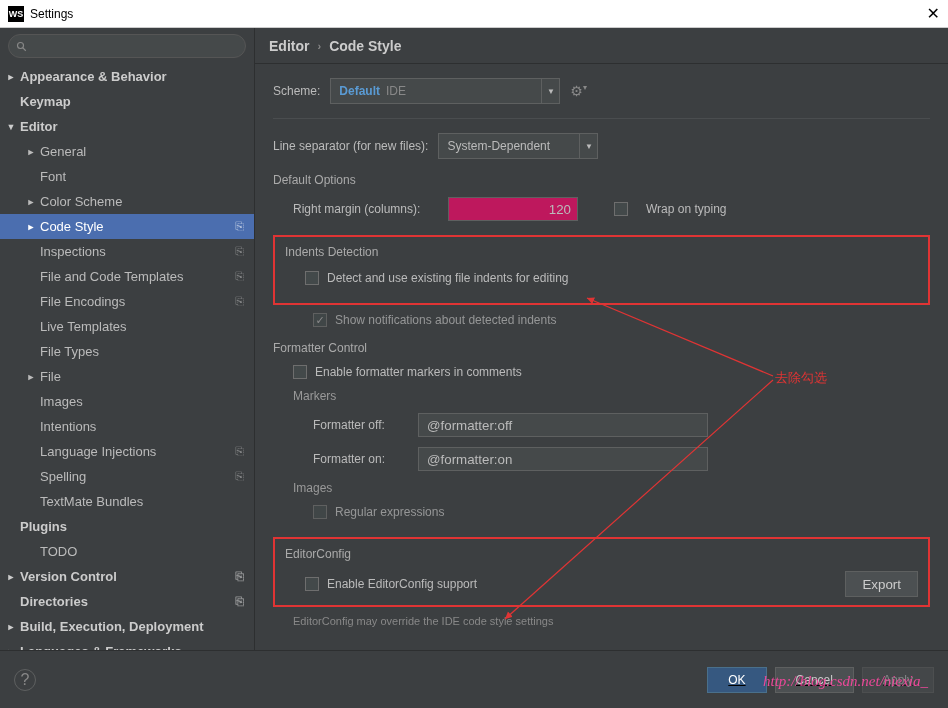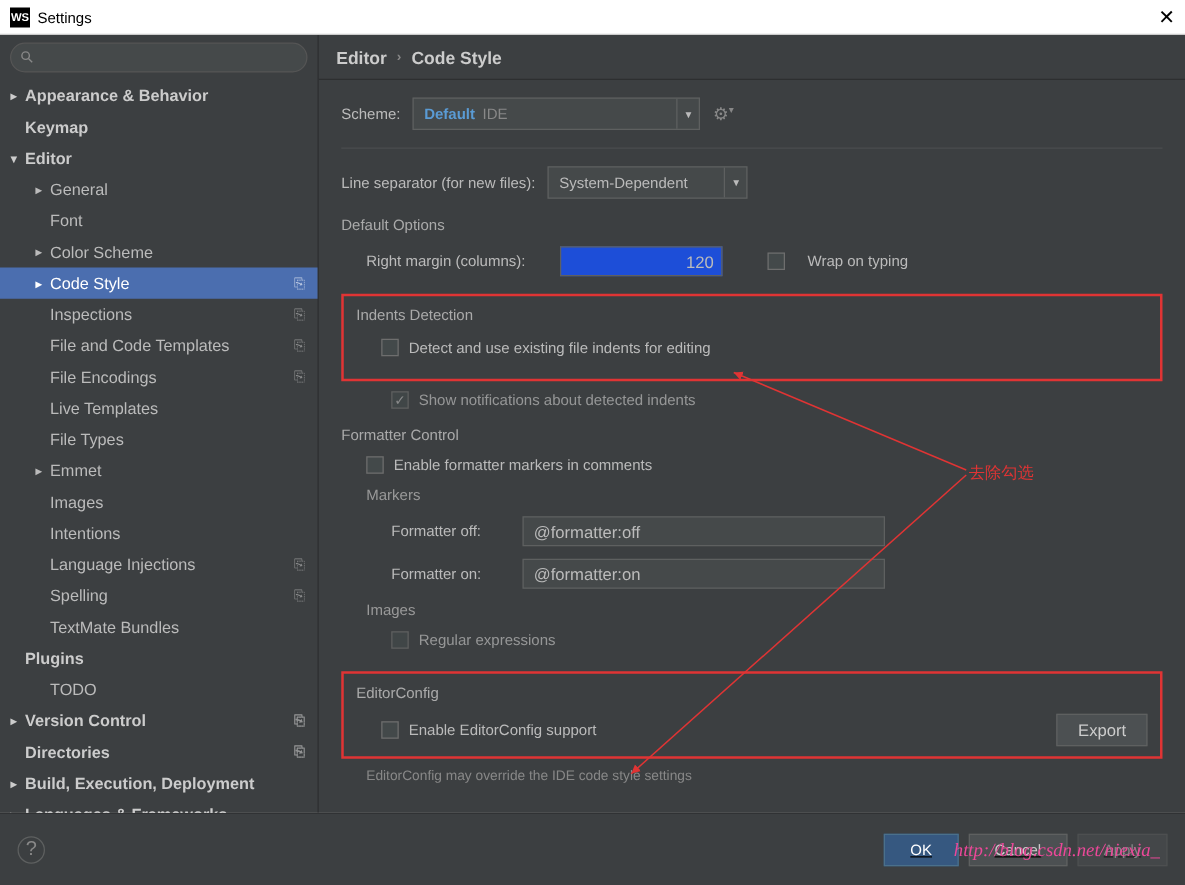--- a/index.html
+++ b/index.html
@@ -44,21 +44,21 @@
 .scheme-dd .val1 { color: #5a9bd4; font-weight: bold; }
 .scheme-dd .val2 { color: #888; margin-left: 6px; }
 .gear { color: #888; cursor: pointer; font-size: 14px; }
 
 .divider { height: 1px; background: #4a4d4f; margin: 8px 0 14px 0; }
 
 .section-title { color: #aaa; font-size: 12px; margin-bottom: 10px; }
 .indent { padding-left: 20px; }
 .indent2 { padding-left: 40px; }
 
-.text-input { background: #1d4ed8; border: 1px solid #5e6060; height: 24px; padding: 0 6px; color: #bbb; text-align: right; width: 130px; }
+.text-input { background: #be185d; border: 1px solid #5e6060; height: 24px; padding: 0 6px; color: #bbb; text-align: right; width: 130px; }
 
 .checkbox { width: 14px; height: 14px; border: 1px solid #6e6e6e; background: #43494a; display: inline-flex; align-items: center; justify-content: center; margin-right: 8px; flex-shrink: 0; }
 .checkbox.checked::after { content: "✓"; color: #aaa; font-size: 11px; }
 .check-row { display: flex; align-items: center; margin-bottom: 10px; }
 .check-row.disabled { opacity: 0.7; }
 
 .red-box { border: 2px solid #e03434; padding: 8px 10px; margin-bottom: 8px; }
 
 .marker-row { display: flex; align-items: center; margin-bottom: 10px; }
 .marker-row .mlabel { width: 105px; }
@@ -147,21 +147,21 @@
           <span class="badge">⎘</span>
         </div>
         <div class="tree-item l2">
           <span>Live Templates</span>
         </div>
         <div class="tree-item l2">
           <span>File Types</span>
         </div>
         <div class="tree-item l2">
           <span class="arrow">►</span>
-          <span>Emmet</span>
+          <span>File</span>
         </div>
         <div class="tree-item l2">
           <span>Images</span>
         </div>
         <div class="tree-item l2">
           <span>Intentions</span>
         </div>
         <div class="tree-item l2">
           <span>Language Injections</span>
           <span class="badge">⎘</span>

